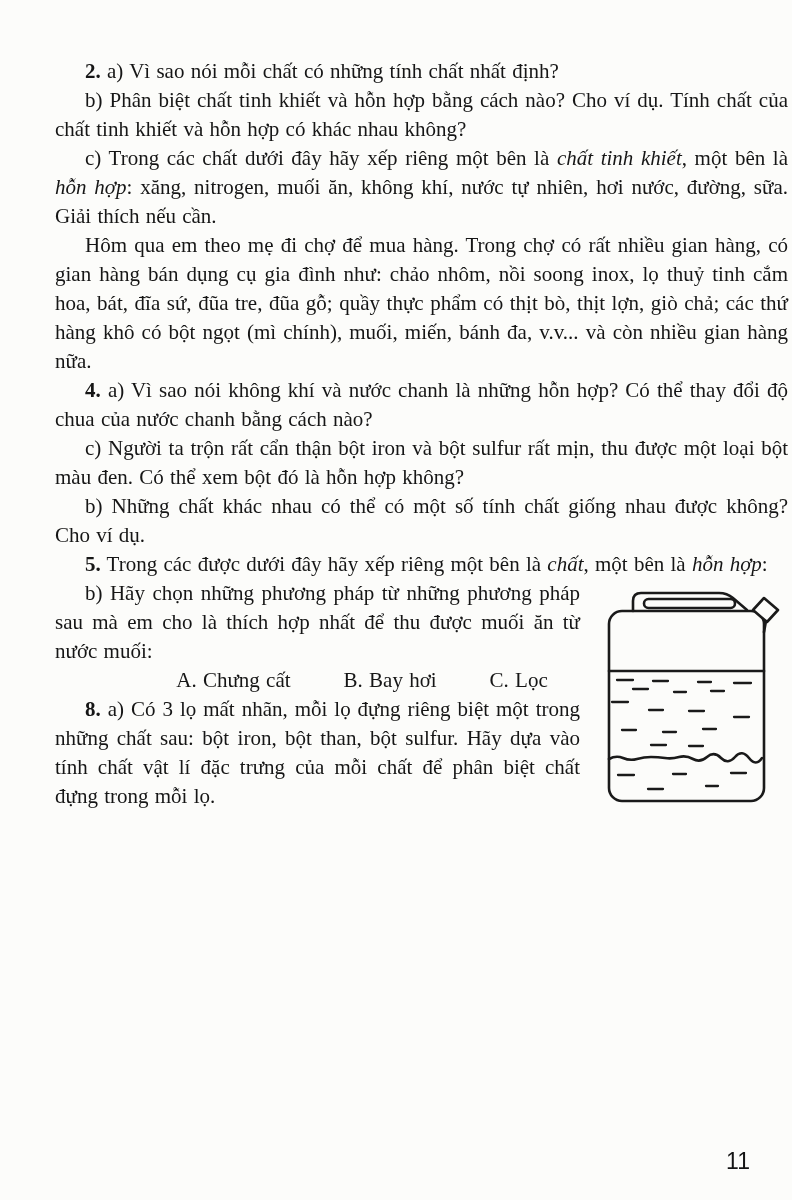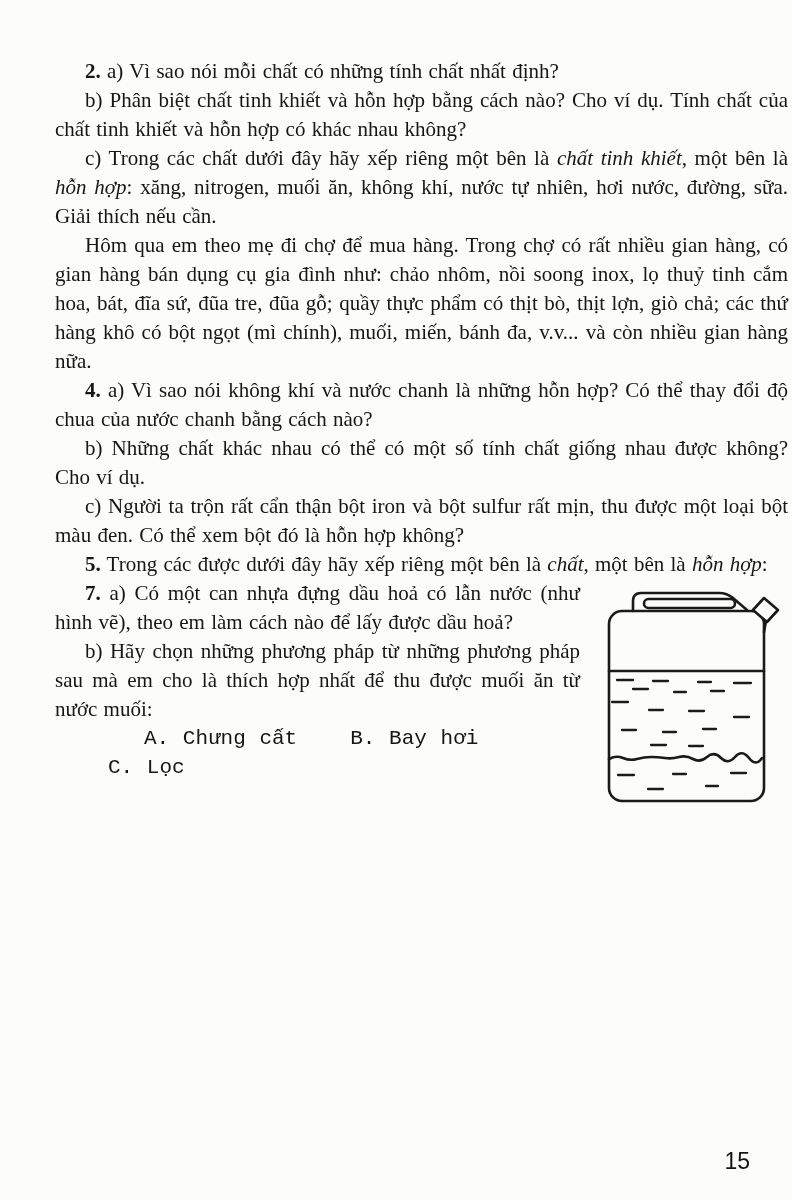--- a/index.html
+++ b/index.html
@@ -21,21 +21,21 @@
     width: 733px;
     font-size: 21px;
     line-height: 29px;
     text-align: justify;
     word-spacing: 1px;
     margin-left: 37px;
   }
   p.para { margin: 0; text-indent: 30px; }
   p.para b { font-weight: bold; }
   p.para i { font-style: italic; }
-  p.options { margin: 0; text-indent: 0; text-align: left; font-family: Liberation Mono, monospace; }
+  p.options { margin: 0; text-indent: 0; text-align: center; }
   .opt { display: inline-block; white-space: nowrap; }
   .opt:first-child { margin-left: 89px; }
   .opt + .opt { margin-left: 53px; }
   figure.fig {
     float: right;
     width: 176px; height: 218px;
     margin: 8px 6px 8px 26px;
     padding: 0;
   }
   .footer-pagenum {
@@ -49,22 +49,22 @@
 </head>
 <body>
 
 <div class="page">
   <div class="doc">
       <p class="para"><b>2.</b><span> a) Vì sao nói mỗi chất có những tính chất nhất định?</span></p>
       <p class="para"><span>b) Phân biệt chất tinh khiết và hỗn hợp bằng cách nào? Cho ví dụ. Tính chất của chất tinh khiết và hỗn hợp có khác nhau không?</span></p>
       <p class="para"><span>c) Trong các chất dưới đây hãy xếp riêng một bên là </span><i>chất tinh khiết</i><span>, một bên là </span><i>hỗn hợp</i><span>: xăng, nitrogen, muối ăn, không khí, nước tự nhiên, hơi nước, đường, sữa. Giải thích nếu cần.</span></p>
       <p class="para"><span>Hôm qua em theo mẹ đi chợ để mua hàng. Trong chợ có rất nhiều gian hàng, có gian hàng bán dụng cụ gia đình như: chảo nhôm, nồi soong inox, lọ thuỷ tinh cắm hoa, bát, đĩa sứ, đũa tre, đũa gỗ; quầy thực phẩm có thịt bò, thịt lợn, giò chả; các thứ hàng khô có bột ngọt (mì chính), muối, miến, bánh đa, v.v... và còn nhiều gian hàng nữa.</span></p>
       <p class="para"><b>4.</b><span> a) Vì sao nói không khí và nước chanh là những hỗn hợp? Có thể thay đổi độ chua của nước chanh bằng cách nào?</span></p>
+      <p class="para"><span>c) Người ta trộn rất cẩn thận bột iron và bột sulfur rất mịn, thu được một loại bột màu đen. Có thể xem bột đó là hỗn hợp không?</span></p>
       <p class="para"><span>b) Những chất khác nhau có thể có một số tính chất giống nhau được không? Cho ví dụ.</span></p>
-      <p class="para"><span>c) Người ta trộn rất cẩn thận bột iron và bột sulfur rất mịn, thu được một loại bột màu đen. Có thể xem bột đó là hỗn hợp không?</span></p>
       <p class="para"><b>5.</b><span> Trong các được dưới đây hãy xếp riêng một bên là </span><i>chất</i><span>, một bên là </span><i>hỗn hợp</i><span>:</span></p>
   <figure class="fig">
     <svg viewBox="0 0 176 218" width="176" height="218" xmlns="http://www.w3.org/2000/svg">
       <g fill="none" stroke="#1a1a1a" stroke-width="2.6" stroke-linecap="round" stroke-linejoin="round">
         <rect x="3" y="24" width="155" height="190" rx="13" fill="#fcfcfa"></rect>
         <path d="M27,24 V14 Q27,6 35,6 H113 Q121,6 127,11 L141,23"></path>
         <rect x="38" y="12" width="91" height="9" rx="4.5"></rect>
         <path d="M147,23 L158,11 L172,23 L161,35 Z" fill="#fcfcfa"></path>
         <path d="M160,34 L158,45"></path>
         <line x1="3" y1="84" x2="158" y2="84"></line>
@@ -73,18 +73,18 @@
           M11,93 h16 M47,94 h15 M92,95 h13 M128,96 h17
           M27,102 h15 M68,105 h12 M105,104 h13
           M6,115 h16 M43,123 h14 M83,124 h15 M128,130 h15
           M16,143 h14 M57,145 h13 M97,142 h13
           M45,158 h15 M83,159 h14
           M12,188 h16 M67,187 h13 M125,186 h15
           M42,202 h15 M100,199 h12"></path>
       </g>
     </svg>
   </figure>
-      <p class="para"><b>7.</b><span> a) Có một can nhựa đựng dầu hoả có lẫn nước (như hình vẽ), theo em làm cách nào để lấy được dầu hoả?</span></p>
       <p class="para"><span>b) Hãy chọn những phương pháp từ những phương pháp sau mà em cho là thích hợp nhất để thu được muối ăn từ nước muối:</span></p>
       <p class="options"><span class="opt">A. Chưng cất</span><span class="opt">B. Bay hơi</span><span class="opt">C. Lọc</span></p>
+      <p class="para"><b>8.</b><span> a) Có 3 lọ mất nhãn, mỗi lọ đựng riêng biệt một trong những chất sau: bột iron, bột than, bột sulfur. Hãy dựa vào tính chất vật lí đặc trưng của mỗi chất để phân biệt chất đựng trong mỗi lọ.</span></p>
     </div>
-  <div class="footer-pagenum">15</div>
+  <div class="footer-pagenum">11</div>
 </div>
 
 </body></html>

